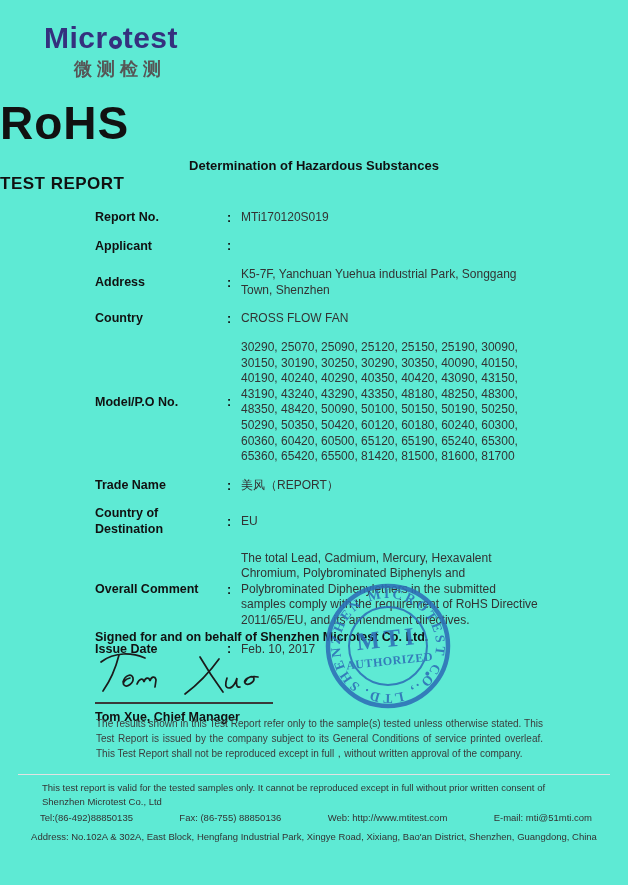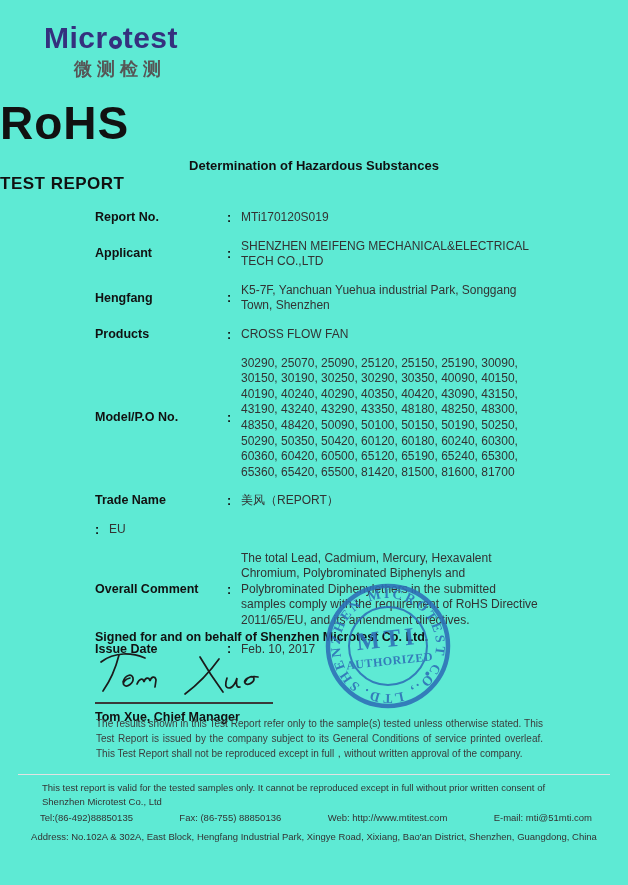--- a/index.html
+++ b/index.html
@@ -71,43 +71,43 @@
 
   <div class="fields">
     <div class="field-row">
       <div class="field-label">Report No.</div>
       <div class="field-colon">:</div>
       <div class="field-value">MTi170120S019</div>
     </div>
     <div class="field-row">
       <div class="field-label">Applicant</div>
       <div class="field-colon">:</div>
-      <div class="field-value">SHENZHEN MEIFENG MECHANICAL&amp;ELECTRICAL TECH CO.,LTD</div>
     </div>
     <div class="field-row">
-      <div class="field-label">Hengfang</div>
+      <div class="field-label">Address</div>
       <div class="field-colon">:</div>
       <div class="field-value">K5-7F, Yanchuan Yuehua industrial Park, Songgang Town, Shenzhen</div>
     </div>
     <div class="field-row">
-      <div class="field-label">Products</div>
+      <div class="field-label">Country</div>
       <div class="field-colon">:</div>
       <div class="field-value">CROSS FLOW FAN</div>
     </div>
     <div class="field-row">
       <div class="field-label">Model/P.O No.</div>
       <div class="field-colon">:</div>
       <div class="field-value">30290, 25070, 25090, 25120, 25150, 25190, 30090, 30150, 30190, 30250, 30290, 30350, 40090, 40150, 40190, 40240, 40290, 40350, 40420, 43090, 43150, 43190, 43240, 43290, 43350, 48180, 48250, 48300, 48350, 48420, 50090, 50100, 50150, 50190, 50250, 50290, 50350, 50420, 60120, 60180, 60240, 60300, 60360, 60420, 60500, 65120, 65190, 65240, 65300, 65360, 65420, 65500, 81420, 81500, 81600, 81700</div>
     </div>
     <div class="field-row">
       <div class="field-label">Trade Name</div>
       <div class="field-colon">:</div>
       <div class="field-value">美风（REPORT）</div>
     </div>
     <div class="field-row">
+      <div class="field-label">Country of Destination</div>
       <div class="field-colon">:</div>
       <div class="field-value">EU</div>
     </div>
     <div class="field-row">
       <div class="field-label">Overall Comment</div>
       <div class="field-colon">:</div>
       <div class="field-value">The total Lead, Cadmium, Mercury, Hexavalent Chromium, Polybrominated Biphenyls and Polybrominated Diphenylethers in the submitted samples comply with the requirement of RoHS Directive 2011/65/EU, and its amendment directives.</div>
     </div>
     <div class="field-row">
       <div class="field-label">Issue Date</div>

